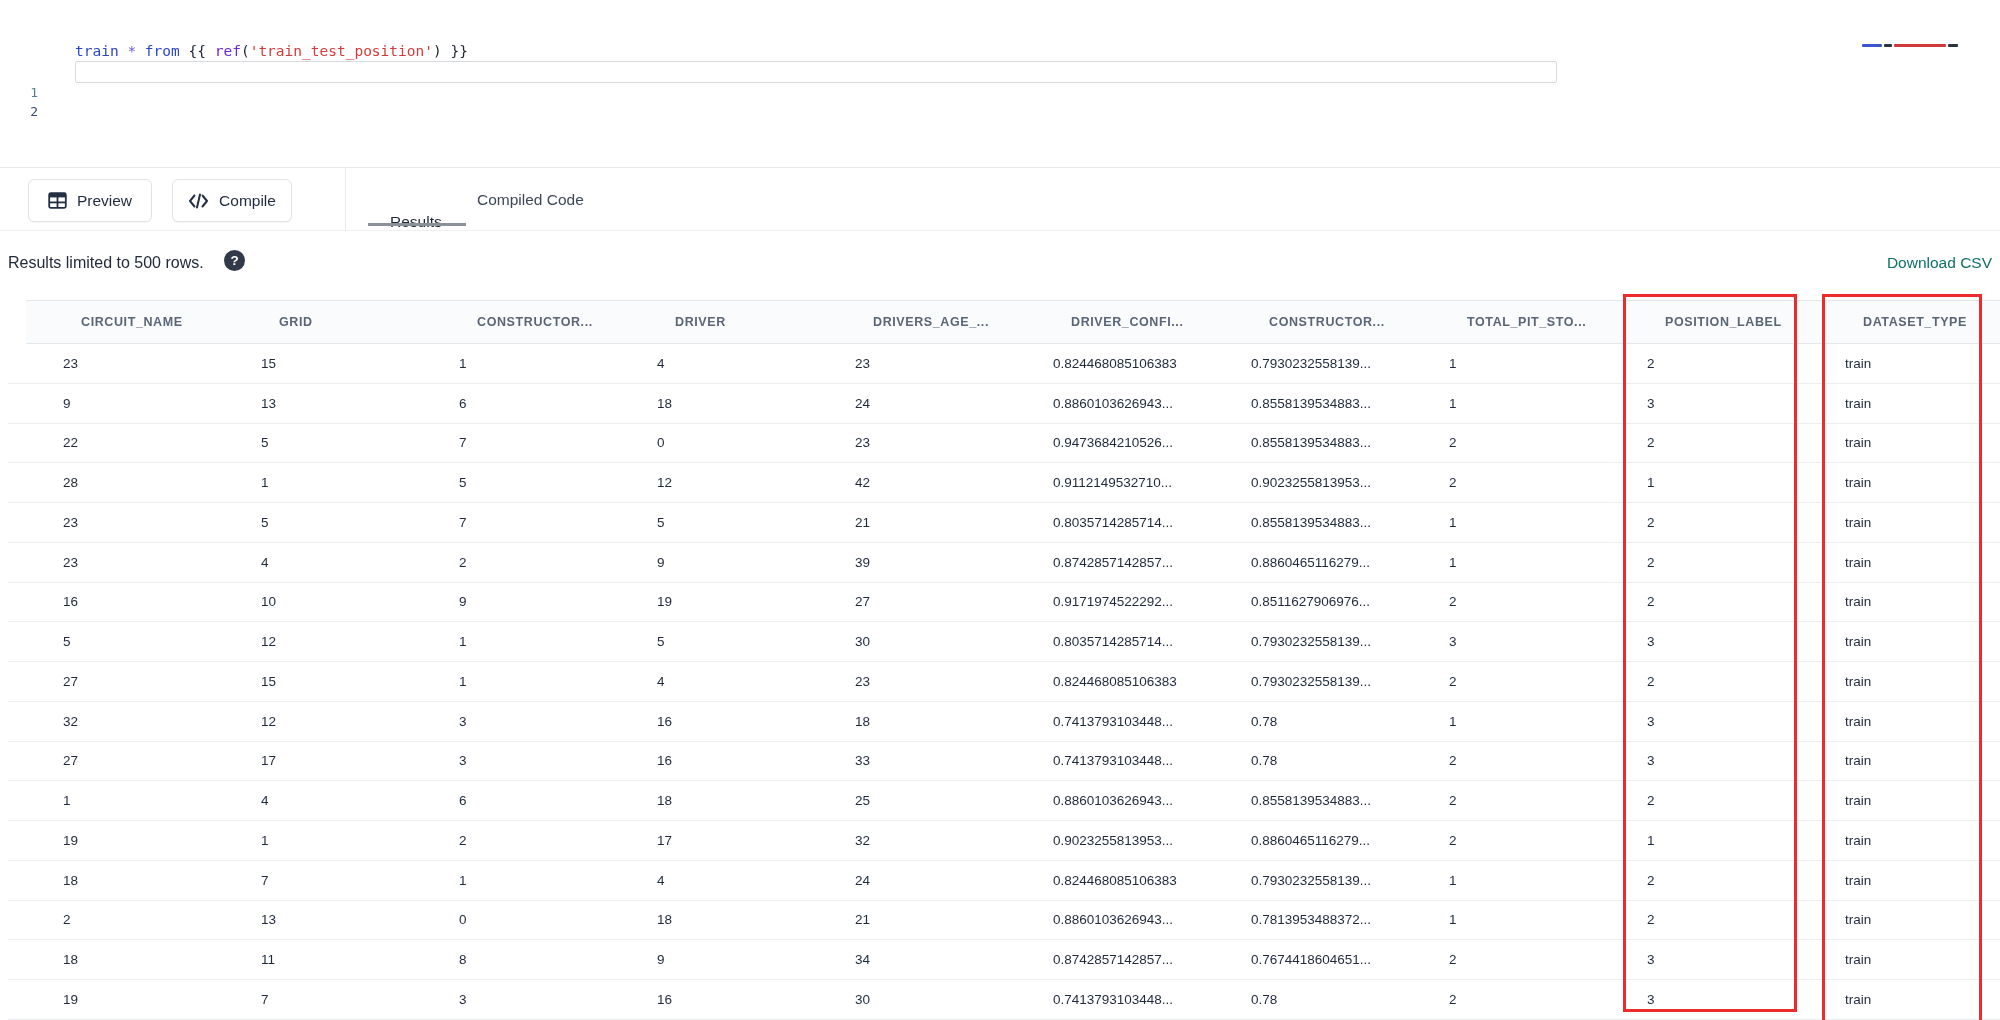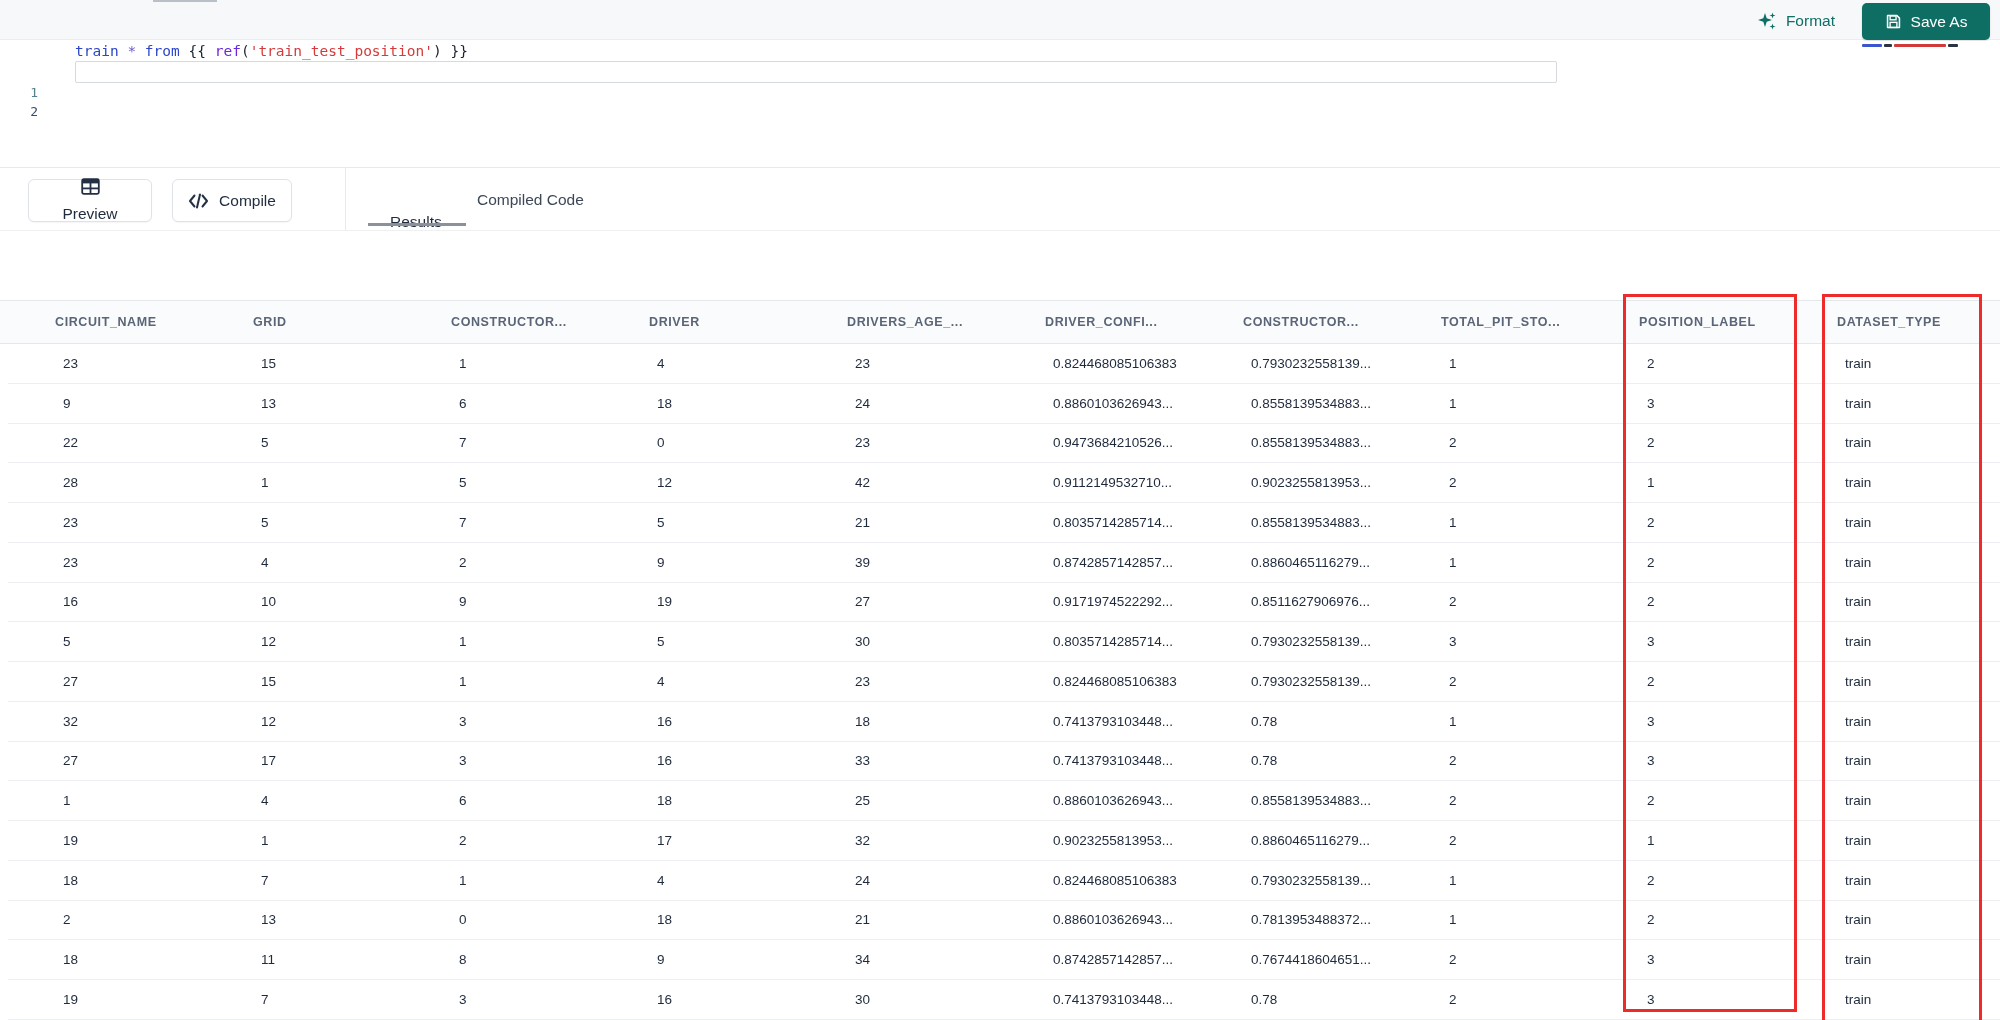--- a/index.html
+++ b/index.html
@@ -40,21 +40,21 @@
   .minimap span { height: 3px; border-radius: 1px; display: block; }
 
   
   .toolbar { position: absolute; left: 0; top: 167px; width: 2000px; height: 64px;
              background: #fff; border-top: 1px solid #e7eaed; border-bottom: 1px solid #eef0f2; }
   .tool-btn { position: absolute; top: 11px; height: 43px; background: #fff;
               border: 1px solid #dfe3e8; border-radius: 6px; display: flex; align-items: center;
               justify-content: center; gap: 10px; font-size: 15.5px; color: #1f2b3e; font-weight: 500;
               font-family: "Liberation Sans", sans-serif; cursor: pointer;
               box-shadow: 0 1px 1px rgba(20,30,50,.04); }
-  .preview-btn { left: 28px; width: 124px; flex-direction: column; }
+  .preview-btn { left: 28px; width: 124px; }
   .compile-btn { left: 172px; width: 120px; }
   .toolbar-divider { position: absolute; left: 345px; top: 0; width: 1px; height: 63px; background: #e7eaed; }
   .tab { position: absolute; top: 0; height: 63px; display: flex; align-items: center;
          font-size: 15.5px; color: #3c4757; cursor: pointer; }
   .tab-results { left: 390px; align-items: flex-end; }
   .tab-compiled { left: 477px; }
   .tab.active { color: #1f2a3c; }
   .tab-underline { position: absolute; left: 368px; bottom: 4px; width: 98px; height: 3px; background: #8a9199; }
 
   
@@ -62,63 +62,40 @@
   .status-text { position: absolute; left: 8px; top: 22px; font-size: 16px; color: #222b3a; }
   .help-icon { position: absolute; left: 224px; top: 18px; width: 21px; height: 21px; border-radius: 50%;
                background: #323a49; color: #fff; font-size: 13.5px; font-weight: bold;
                display: flex; align-items: center; justify-content: center; cursor: pointer; }
   .download-link { position: absolute; right: 8px; top: 22px; font-size: 15.5px; color: #0e6f66; cursor: pointer; }
 
   
   .results-table { position: absolute; left: 0; top: 300px; width: 2000px; height: 720px; }
   .thead { display: grid; grid-template-columns: repeat(10, 198px); padding-left: 55px;
            height: 44px; align-items: center; background: #fafbfc;
-           border-top: 1px solid #e5e8eb; border-bottom: 1px solid #e5e8eb; }
+           border-top: 1px solid #e5e8eb; border-bottom: 1px solid #e5e8eb; margin-left: 26px; }
   .thcell { font-size: 12.5px; font-weight: bold; letter-spacing: 0.6px; color: #5a6577;
             white-space: nowrap; overflow: hidden; }
   .tbody { height: 676px; margin-left: 8px; }
   .trow { display: grid; grid-template-columns: repeat(10, 198px); padding-left: 55px;
           height: 39.76px; align-items: center; border-bottom: 1px solid #eceef1; background: #fff; }
   .tcell { font-size: 13.5px; color: #1f2a3c; white-space: nowrap; overflow: hidden; }
 
   
   .hl-box { position: absolute; border: 3px solid #ee2b2b; pointer-events: none; }
   .hl-position { left: 1623px; top: 294px; width: 174px; height: 718px; }
   .hl-dataset { left: 1822px; top: 294px; width: 160px; height: 732px; }
 
   .icon-svg { display: block; }
 </style>
 </head>
 <body>
 
 <div class="stage">
 
-  <div class="topbar">
-    <div class="tab-remnant"></div>
-    <div class="format-btn">
-      <span>
-        <svg class="icon-svg" width="22" height="22" viewBox="0 0 22 22">
-          <path d="M9 3 L10.7 8.3 L16 10 L10.7 11.7 L9 17 L7.3 11.7 L2 10 L7.3 8.3 Z" fill="#0e6f66"></path>
-          <path d="M16.5 2.5 L17.2 4.8 L19.5 5.5 L17.2 6.2 L16.5 8.5 L15.8 6.2 L13.5 5.5 L15.8 4.8 Z" fill="#0e6f66"></path>
-          <path d="M16.5 13.5 L17.2 15.8 L19.5 16.5 L17.2 17.2 L16.5 19.5 L15.8 17.2 L13.5 16.5 L15.8 15.8 Z" fill="#0e6f66"></path>
-        </svg>
-      </span>
-      <span>Format</span>
-    </div>
-    <button class="saveas-btn">
-      <span>
-        <svg class="icon-svg" width="17" height="17" viewBox="0 0 20 20">
-          <path d="M3 3 h11 l3 3 v11 h-14 z" fill="none" stroke="#ffffff" stroke-width="1.8" stroke-linejoin="round"></path>
-          <rect x="6" y="3.5" width="7" height="4.5" fill="none" stroke="#ffffff" stroke-width="1.6"></rect>
-          <rect x="6" y="11" width="8" height="6" fill="none" stroke="#ffffff" stroke-width="1.6"></rect>
-        </svg>
-      </span>
-      <span>Save As</span>
-    </button>
-  </div>
 
   <div class="editor">
     <div class="gutter-num num1">1</div>
     <div class="gutter-num num2">2</div>
     <div class="code-line1"><span class="tok-keyword">train </span><span class="tok-operator">* </span><span class="tok-keyword">from </span><span class="tok-brace">{{ </span><span class="tok-function">ref</span><span class="tok-brace">(</span><span class="tok-string">'train_test_position'</span><span class="tok-brace">) </span><span class="tok-brace">}}</span></div>
     <div class="line2-box"></div>
     <div class="minimap">
       <span style="width:20px;background:#3b55cc"></span>
       <span style="width:8px;background:#2b3240"></span>
       <span style="width:52px;background:#d23a3a"></span>
@@ -151,20 +128,25 @@
     <div class="toolbar-divider"></div>
     <div class="tab tab-results active">
       <span>Results</span>
     </div>
     <div class="tab tab-compiled">
       <span>Compiled Code</span>
     </div>
     <div class="tab-underline"></div>
   </div>
 
+  <div class="status-row">
+    <div class="status-text">Results limited to 500 rows.</div>
+    <div class="help-icon">?</div>
+    <div class="download-link">Download CSV</div>
+  </div>
 
   <div class="results-table">
     <div class="thead">
         <div class="thcell">CIRCUIT_NAME</div>
         <div class="thcell">GRID</div>
         <div class="thcell">CONSTRUCTOR...</div>
         <div class="thcell">DRIVER</div>
         <div class="thcell">DRIVERS_AGE_...</div>
         <div class="thcell">DRIVER_CONFI...</div>
         <div class="thcell">CONSTRUCTOR...</div>

